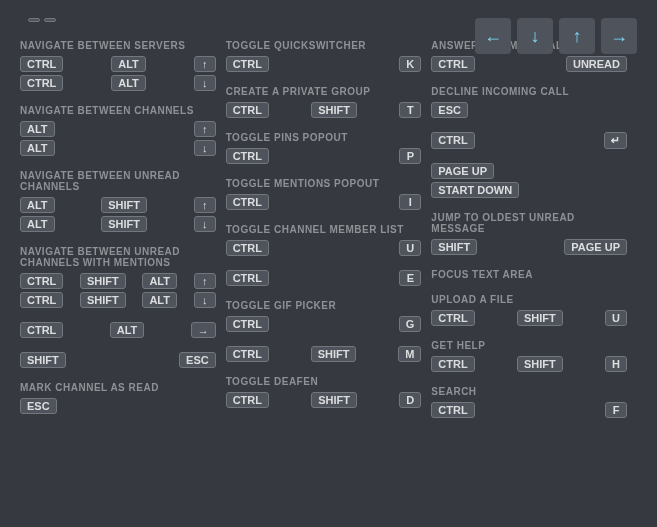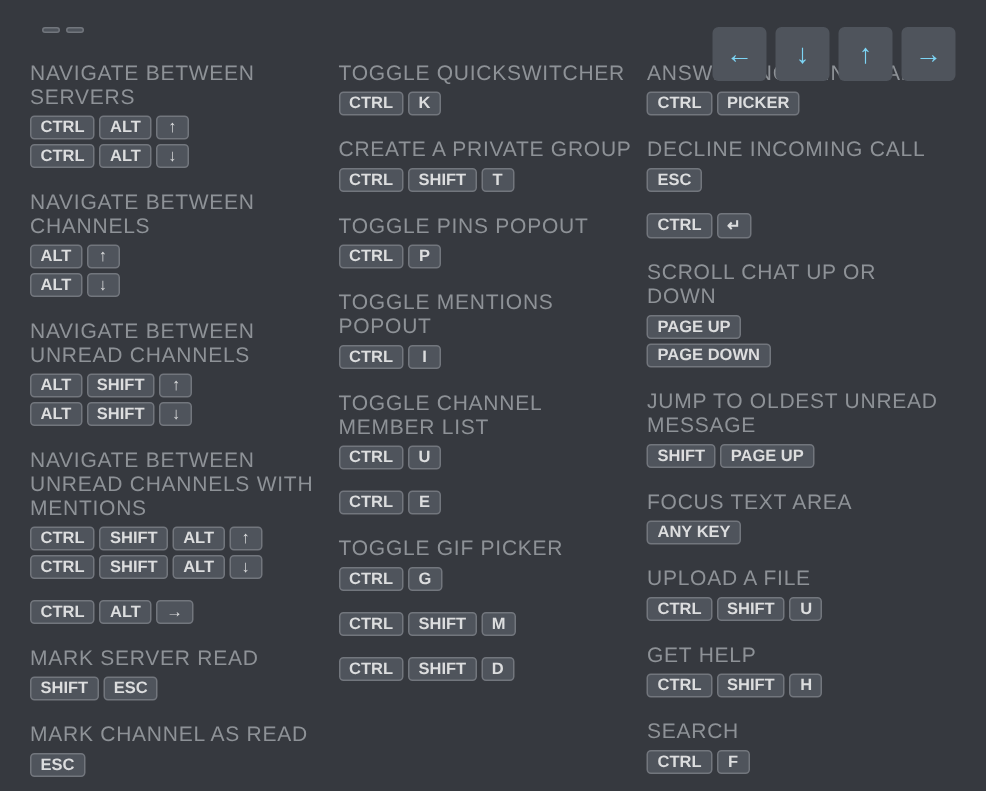--- a/index.html
+++ b/index.html
@@ -74,32 +74,33 @@
       gap: 0;
     }
     .col {
       flex: 1;
       padding-right: 10px;
     }
     .section {
       margin-bottom: 14px;
     }
     .section-title {
-      font-size: 14px;
-      font-weight: 400;
+      font-size: 10px;
+      font-weight: 700;
       color: #8e9297;
       letter-spacing: 0.5px;
       text-transform: uppercase;
       margin-bottom: 5px;
     }
     .keys-row {
       display: flex;
       flex-wrap: wrap;
       gap: 3px;
       margin-bottom: 3px;
+      justify-content: space-between;
     }
     .key {
       background: #4f545c;
       color: #dcddde;
       border: 1px solid #72767d;
       border-radius: 3px;
       padding: 1px 6px;
       font-size: 11px;
       font-weight: 600;
       display: inline-block;
@@ -182,21 +183,20 @@
           </div>
         </div>
         <div class="section">
           <div class="keys-row">
             <span class="key">CTRL</span>
             <span class="key">ALT</span>
             <span class="key">→</span>
           </div>
         </div>
         <div class="section">
-          <div class="section-title">MARK SERVER READ</div>
           <div class="keys-row">
             <span class="key">SHIFT</span>
             <span class="key">ESC</span>
           </div>
         </div>
         <div class="section">
           <div class="section-title">MARK CHANNEL AS READ</div>
           <div class="keys-row">
             <span class="key">ESC</span>
           </div>
@@ -253,68 +253,65 @@
           </div>
         </div>
         <div class="section">
           <div class="keys-row">
             <span class="key">CTRL</span>
             <span class="key">SHIFT</span>
             <span class="key">M</span>
           </div>
         </div>
         <div class="section">
+          <div class="section-title">TOGGLE DEAFEN</div>
           <div class="keys-row">
             <span class="key">CTRL</span>
             <span class="key">SHIFT</span>
             <span class="key">D</span>
           </div>
         </div>
       </div>
     <div class="col" id="col3">
         <div class="section">
           <div class="section-title">ANSWER INCOMING CALL</div>
           <div class="keys-row">
             <span class="key">CTRL</span>
-            <span class="key">PICKER</span>
+            <span class="key">UNREAD</span>
           </div>
         </div>
         <div class="section">
           <div class="section-title">DECLINE INCOMING CALL</div>
           <div class="keys-row">
             <span class="key">ESC</span>
           </div>
         </div>
         <div class="section">
           <div class="keys-row">
             <span class="key">CTRL</span>
             <span class="key">↵</span>
           </div>
         </div>
         <div class="section">
-          <div class="section-title">SCROLL CHAT UP OR DOWN</div>
           <div class="keys-row">
             <span class="key">PAGE UP</span>
           </div>
           <div class="keys-row">
-            <span class="key">PAGE DOWN</span>
+            <span class="key">START DOWN</span>
           </div>
         </div>
         <div class="section">
           <div class="section-title">JUMP TO OLDEST UNREAD MESSAGE</div>
           <div class="keys-row">
             <span class="key">SHIFT</span>
             <span class="key">PAGE UP</span>
           </div>
         </div>
         <div class="section">
           <div class="section-title">FOCUS TEXT AREA</div>
-          <div class="keys-row">
-            <span class="key">ANY KEY</span>
-          </div>
         </div>
         <div class="section">
           <div class="section-title">UPLOAD A FILE</div>
           <div class="keys-row">
             <span class="key">CTRL</span>
             <span class="key">SHIFT</span>
             <span class="key">U</span>
           </div>
         </div>
         <div class="section">

